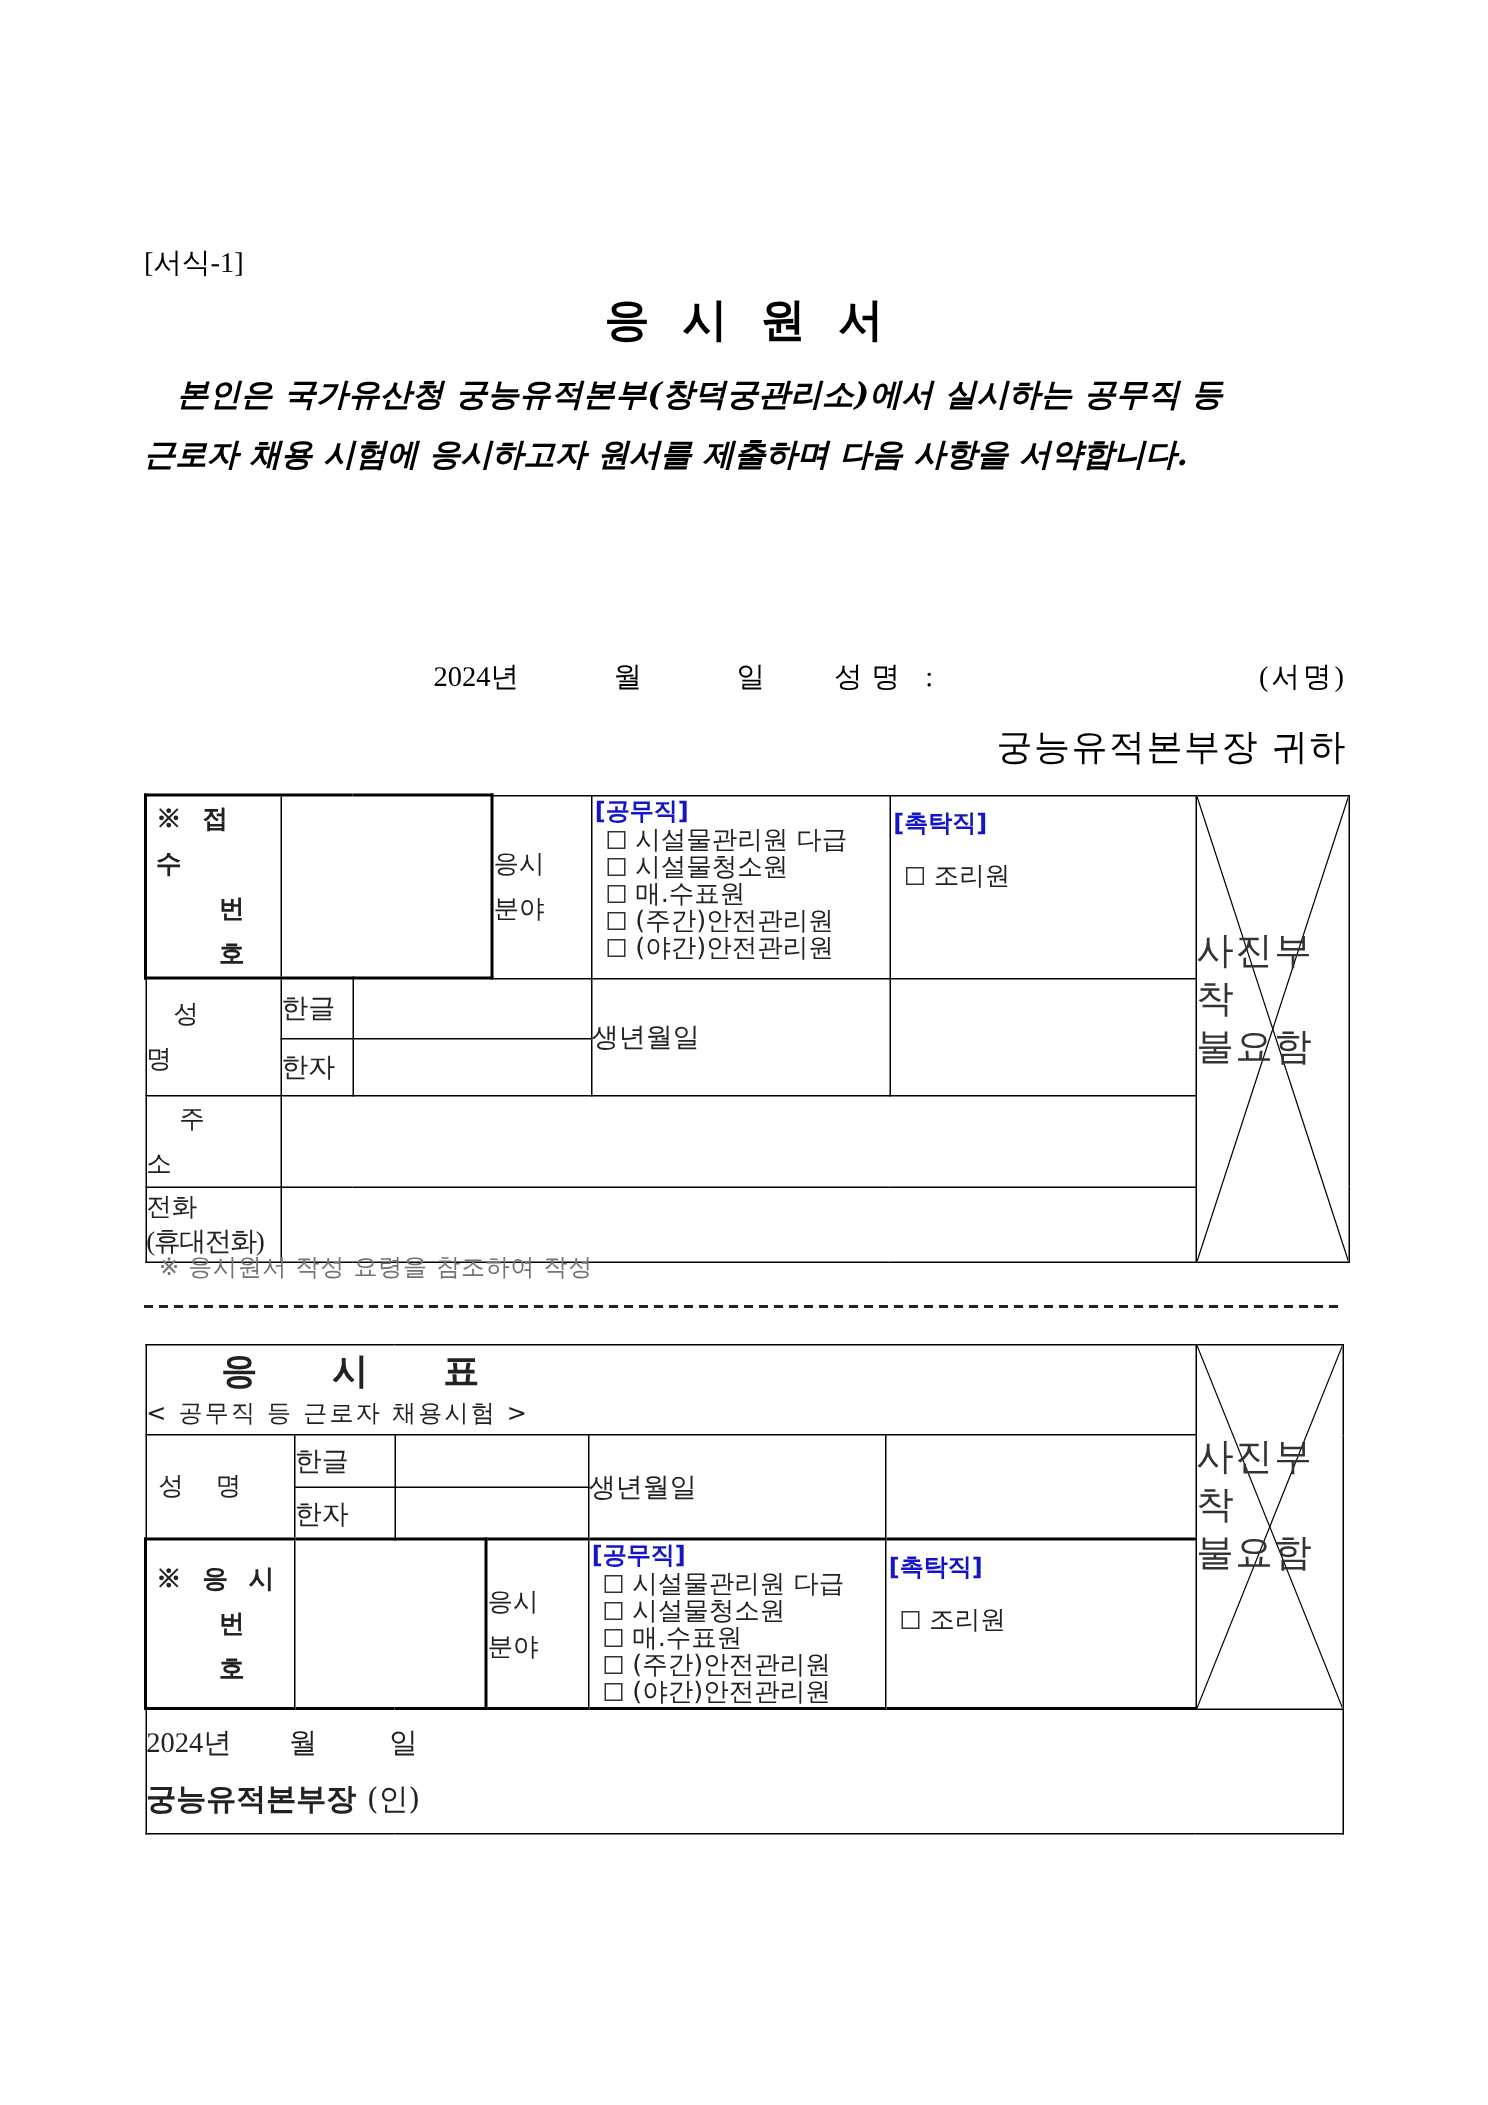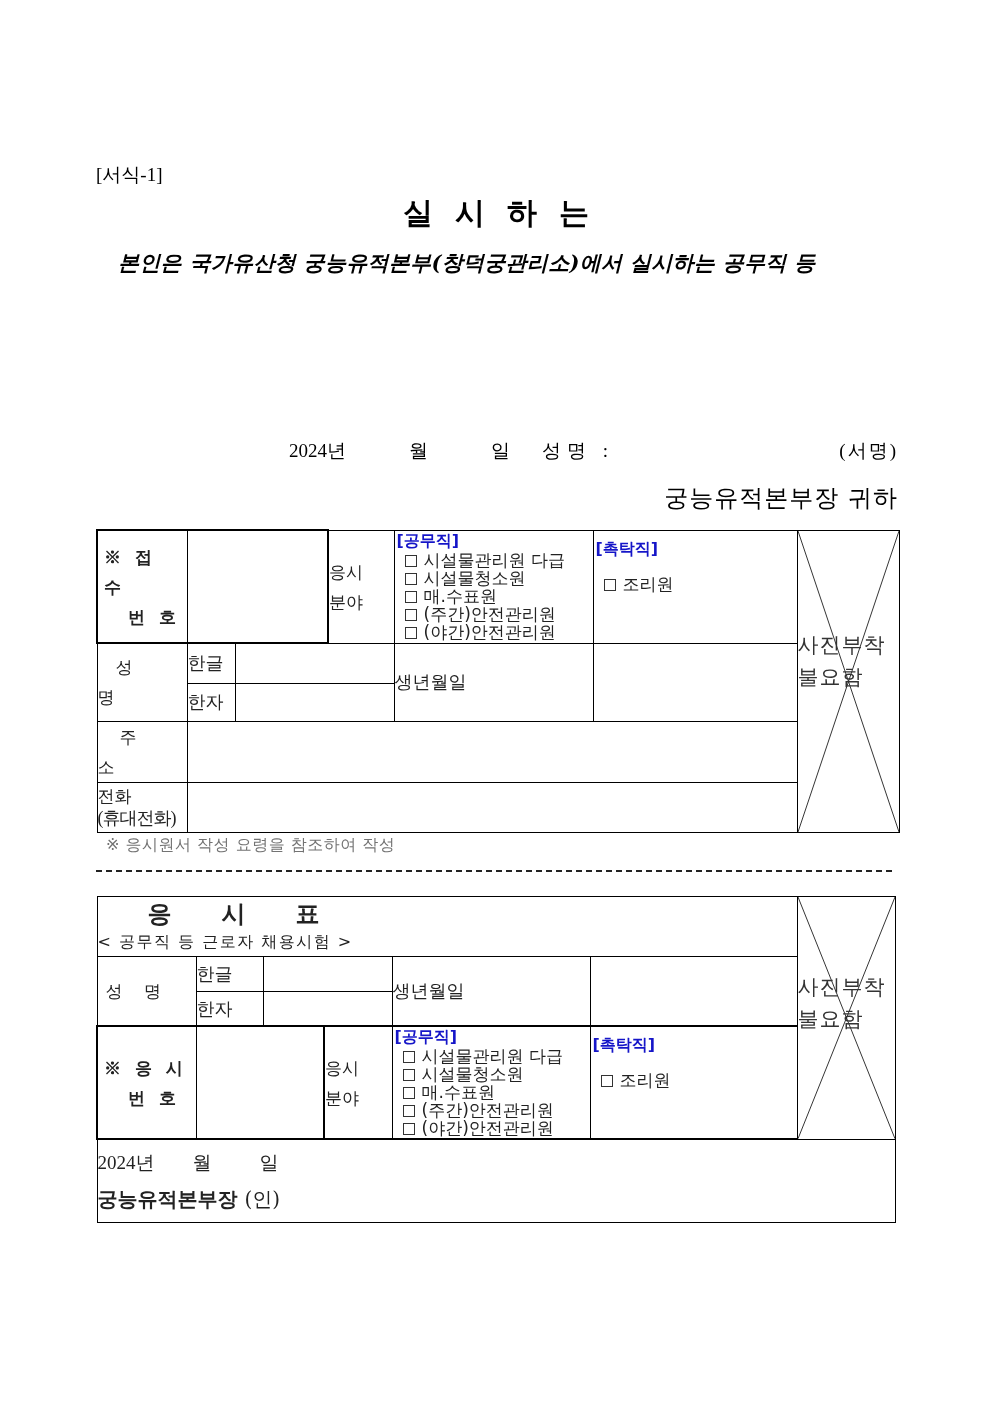--- a/index.html
+++ b/index.html
@@ -18,58 +18,59 @@
 
   table.form { position: absolute; border-collapse: collapse; table-layout: fixed; }
   table.form td { border: 1px solid #000; padding: 0; vertical-align: middle; text-align: left; font-size: 17px; color: #222; }
   .lbl { color: #333; }
   .thick-l { border-left: 2px solid #000 !important; }
   .thick-t { border-top: 2px solid #000 !important; }
   .thick-b { border-bottom: 2px solid #000 !important; }
   .thick-r { border-right: 2px solid #000 !important; }
   .bold-lbl { font-weight: bold; font-family: "DejaVu Serif", serif; font-size: 18px; text-align: left !important; line-height: 30px; margin-left: 20px; }
   .bold-lbl .row1 { display: block; padding-left: 6px; letter-spacing: 4px; }
-  .bold-lbl .row2 { display: block; padding-left: 30px; letter-spacing: 4px; }
+  .bold-lbl .row2 { display: block; padding-left: 48px; letter-spacing: 4px; }
   .field-lbl { line-height: 30px; font-size: 18px; color: #333; }
   .opts { text-align: left !important; vertical-align: top !important; padding-left: 2px !important; font-size: 14px; line-height: 18px; }
   .opts .cat { color: #1515c8; font-weight: bold; font-size: 16px; display: block; line-height: 20px; }
   .opts .opt { display: block; padding-left: 8px; color: #222; }
   .opts .opt .box { display: inline-block; width: 10px; height: 10px; border: 1px solid #333; margin-right: 7px; vertical-align: -1px; }
   .photo { position: relative; overflow: hidden; }
   .photo svg { position: absolute; left: 0; top: 0; width: 100%; height: 100%; }
-  .photo .ptext { position: relative; font-size: 21px; line-height: 32px; color: #333; letter-spacing: 1px; }
+  .photo .ptext { position: relative; font-size: 25px; line-height: 32px; color: #333; letter-spacing: 1px; }
 
   #note { left: 106px; top: 835px; font-size: 16px; color: #737373; letter-spacing: 0.5px; }
   #cutline { left: 96px; top: 870px; width: 796px; height: 0; border-top: 2px dashed #222; }
 
   .t2-title { font-size: 24px; font-weight: bold; font-family: "DejaVu Serif", serif; letter-spacing: 50px; padding-left: 50px; line-height: 30px; display: block; }
   .t2-sub { font-size: 16px; letter-spacing: 1.5px; line-height: 26px; display: block; color: #222; }
   .t2-date { font-size: 19px; font-family: "Liberation Serif", serif; line-height: 36px; display: block; word-spacing: 2px; }
   .t2-issuer { font-size: 20px; font-weight: bold; font-family: "DejaVu Serif", serif; line-height: 36px; display: block; }
   .t2-issuer .seal { font-weight: normal; }
   .gap { display: inline-block; }
 </style>
 </head>
 <body>
 
 <div id="form-code" class="abs">[서식-1]</div>
-<div id="title" class="abs">실시하는</div>
+<div id="title" class="abs">응시원서</div>
 
 <div id="pledge" class="abs">
   <span id="pledge-1">본인은 국가유산청 궁능유적본부(창덕궁관리소)에서 실시하는 공무직 등</span>
+  <span>근로자 채용 시험에 응시하고자 원서를 제출하며 다음 사항을 서약합니다.</span>
 </div>
 
 <div id="oath" class="abs">
 </div>
 
 <div id="sign-line" class="abs">
   <span style="left:193px">2024년</span>
   <span style="left:313px">월</span>
   <span style="left:395px">일</span>
-  <span style="left:446px; letter-spacing:6px">성명 :</span>
+  <span style="left:460px; letter-spacing:6px">성명 :</span>
   <span style="right:0px; letter-spacing:2px">(서명)</span>
 </div>
 
 <div id="addressee" class="abs">궁능유적본부장 귀하</div>
 
 <table class="form" style="left:96px; top:529px; width:802px; height:292px;">
   <colgroup>
     <col style="width:90px">
       <col style="width:48px">
       <col style="width:93px">

